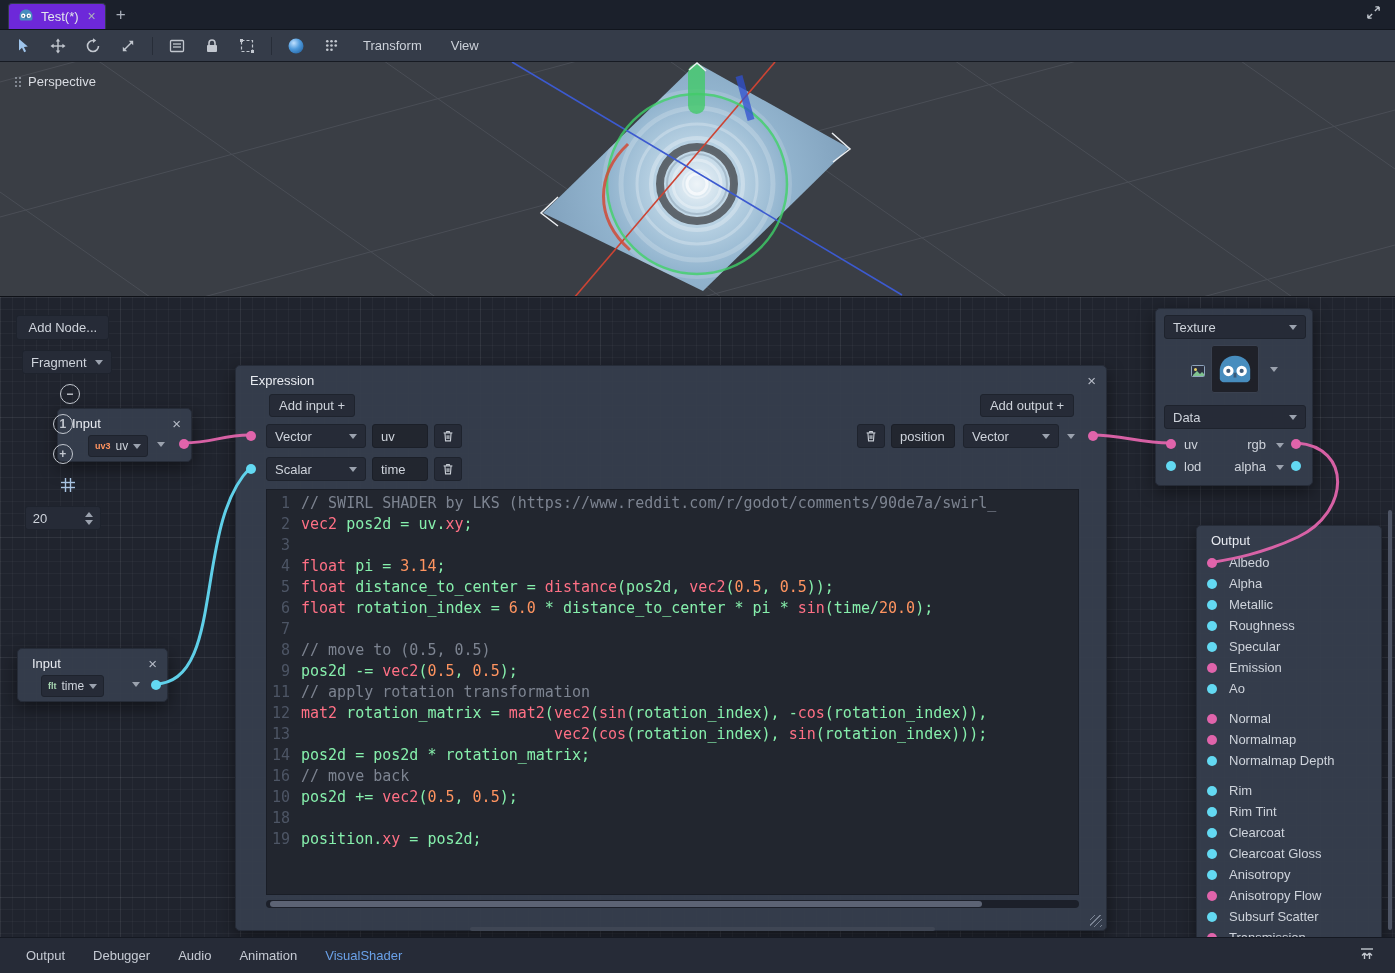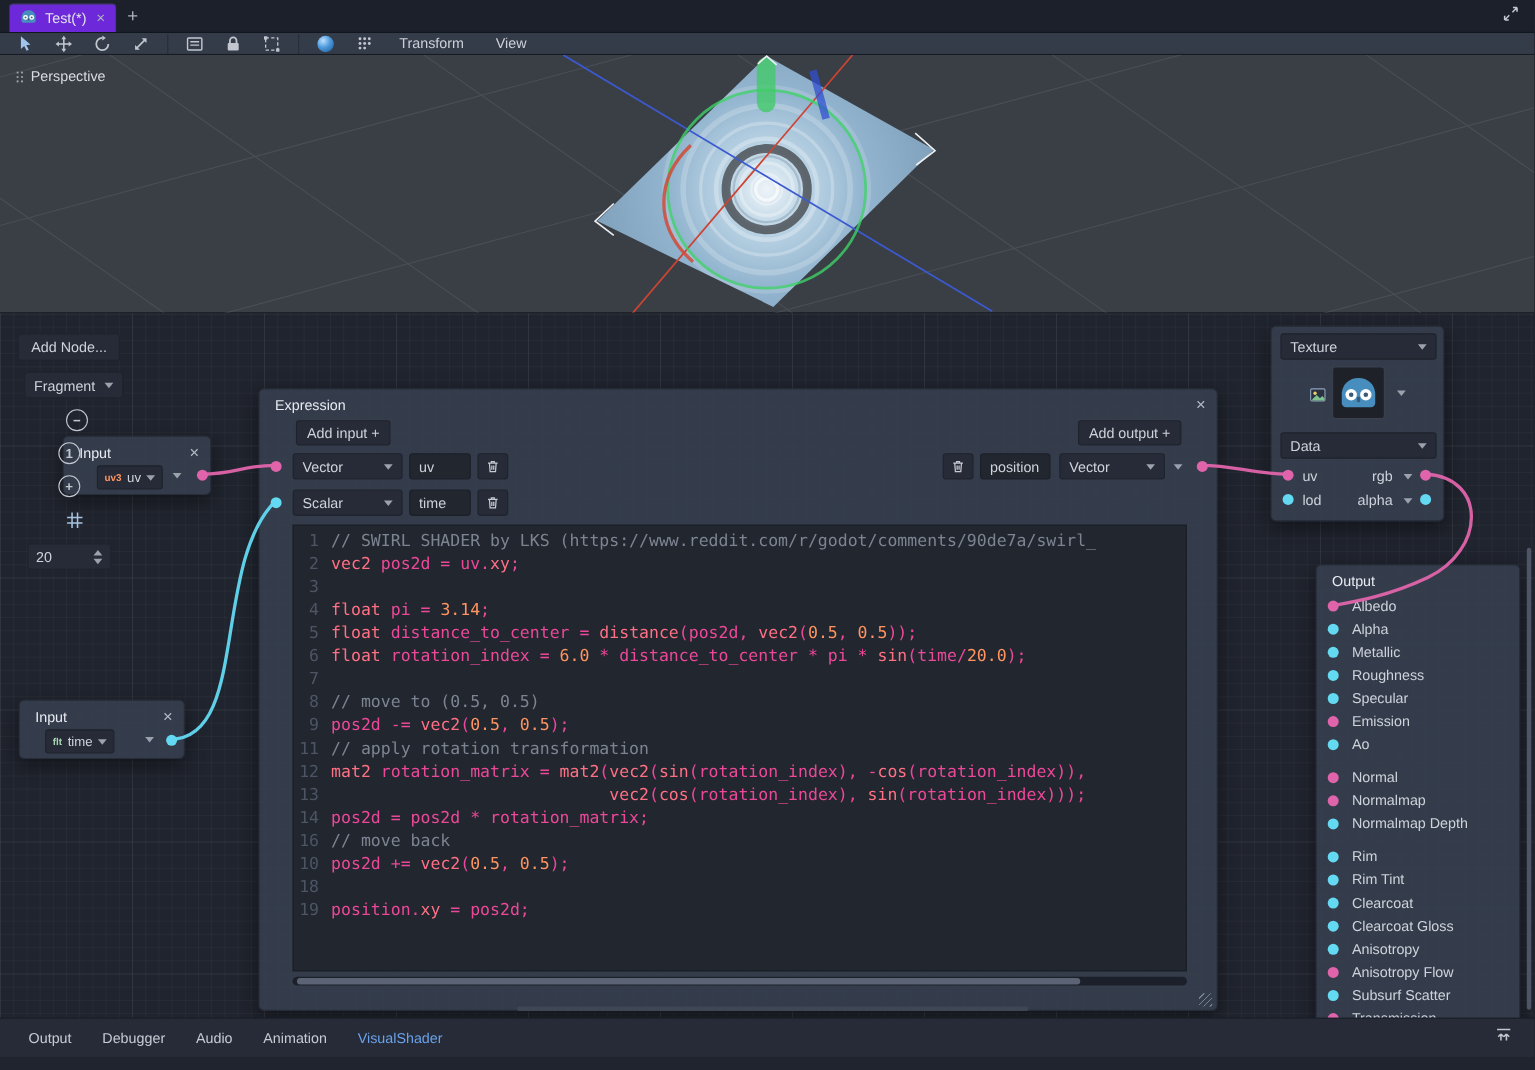--- a/index.html
+++ b/index.html
@@ -9,21 +9,21 @@
 
   
   .tabbar { height:30px; background:#1b202b; display:flex; align-items:center; padding:0 8px; flex:none; border-bottom:1px solid #11151d; }
   .tab { height:26px; margin-top:2px; display:flex; align-items:center; gap:7px; background:#6d28d9; border:1px solid #323a4a; border-bottom:none; border-radius:4px 4px 0 0; padding:0 9px; color:#e2e6ec; font-size:13px; }
   .tab-close { color:#aab0bb; font-size:14px; margin-left:2px; cursor:pointer; }
   .tab-add { color:#aab0bb; font-size:17px; padding:0 10px; cursor:pointer; }
   .tb-spacer { flex:1; }
   .fsbtn { padding:4px 6px; cursor:pointer; }
 
   
-  .toolbar { height:20px; background:#353c49; border-bottom:1px solid #171b23; display:flex; align-items:center; gap:13px; padding:0 12px; flex:none; }
+  .toolbar { height:32px; background:#353c49; border-bottom:1px solid #171b23; display:flex; align-items:center; gap:13px; padding:0 12px; flex:none; }
   .tbtn { width:22px; height:22px; display:flex; align-items:center; justify-content:center; border-radius:3px; cursor:pointer; }
   .vsep { width:1px; height:18px; background:#272d38; }
   .menulabel { color:#ccd1d9; font-size:13px; padding:4px 8px; cursor:pointer; }
 
   
   .viewport { height:235px; position:relative; background:#3a3e45; flex:none; overflow:hidden; border-bottom:1px solid #0f1218; }
   .vplabel { position:absolute; left:14px; top:12px; display:flex; align-items:center; gap:6px; color:#d9dce2; font-size:13px; cursor:pointer; }
 
   
   .graph { position:relative; height:640px; flex:none; overflow:hidden; background-color:#20242e;
@@ -55,21 +55,21 @@
   .iconbtn { width:28px; height:24px; background:#262b37; border:1px solid #1e232d; border-radius:3px; display:flex; align-items:center; justify-content:center; cursor:pointer; }
   .pdot { position:absolute; width:10px; height:10px; border-radius:50%; cursor:crosshair; }
   .plab { color:#ced3db; font-size:13px; }
   .expandchev { position:absolute; cursor:pointer; }
 
   
   .code { position:absolute; left:30px; top:123px; width:813px; height:406px; background:#22262f; border:1px solid #1a1e27; overflow:hidden; font-family:"DejaVu Sans Mono", monospace; font-size:15px; line-height:21px; padding-top:3px; cursor:text; }
   .cl { display:flex; white-space:pre; }
   .ln { width:34px; flex:none; text-align:right; padding-right:11px; color:#4d5565; }
   .lt { white-space:pre; }
-  .tk-t { color:#ec4899; } .tk-c { color:#7d8491; } .tk-k { color:#ff7085; }
+  .tk-t { color:#86efac; } .tk-c { color:#7d8491; } .tk-k { color:#ff7085; }
   .tk-f { color:#ff7085; } .tk-n { color:#ff9460; } .tk-m { color:#ff7085; }
   .htrack { position:absolute; left:30px; top:534px; width:813px; height:8px; background:#1c202a; border-radius:4px; }
   .hthumb { position:absolute; left:4px; top:1px; width:712px; height:6px; background:#5c6374; border-radius:3px; cursor:pointer; }
   .resizer { position:absolute; right:4px; bottom:3px; width:12px; height:12px; cursor:nwse-resize;
      background:repeating-linear-gradient(135deg, transparent 0 3px, #8a93a3 3px 4px); opacity:.8; }
 
   
   .texpreview { position:absolute; left:55px; top:36px; width:48px; height:48px; background:#1f2129; border:1px solid #3a4150; border-radius:3px; display:flex; align-items:center; justify-content:center; cursor:pointer; }
 
   

